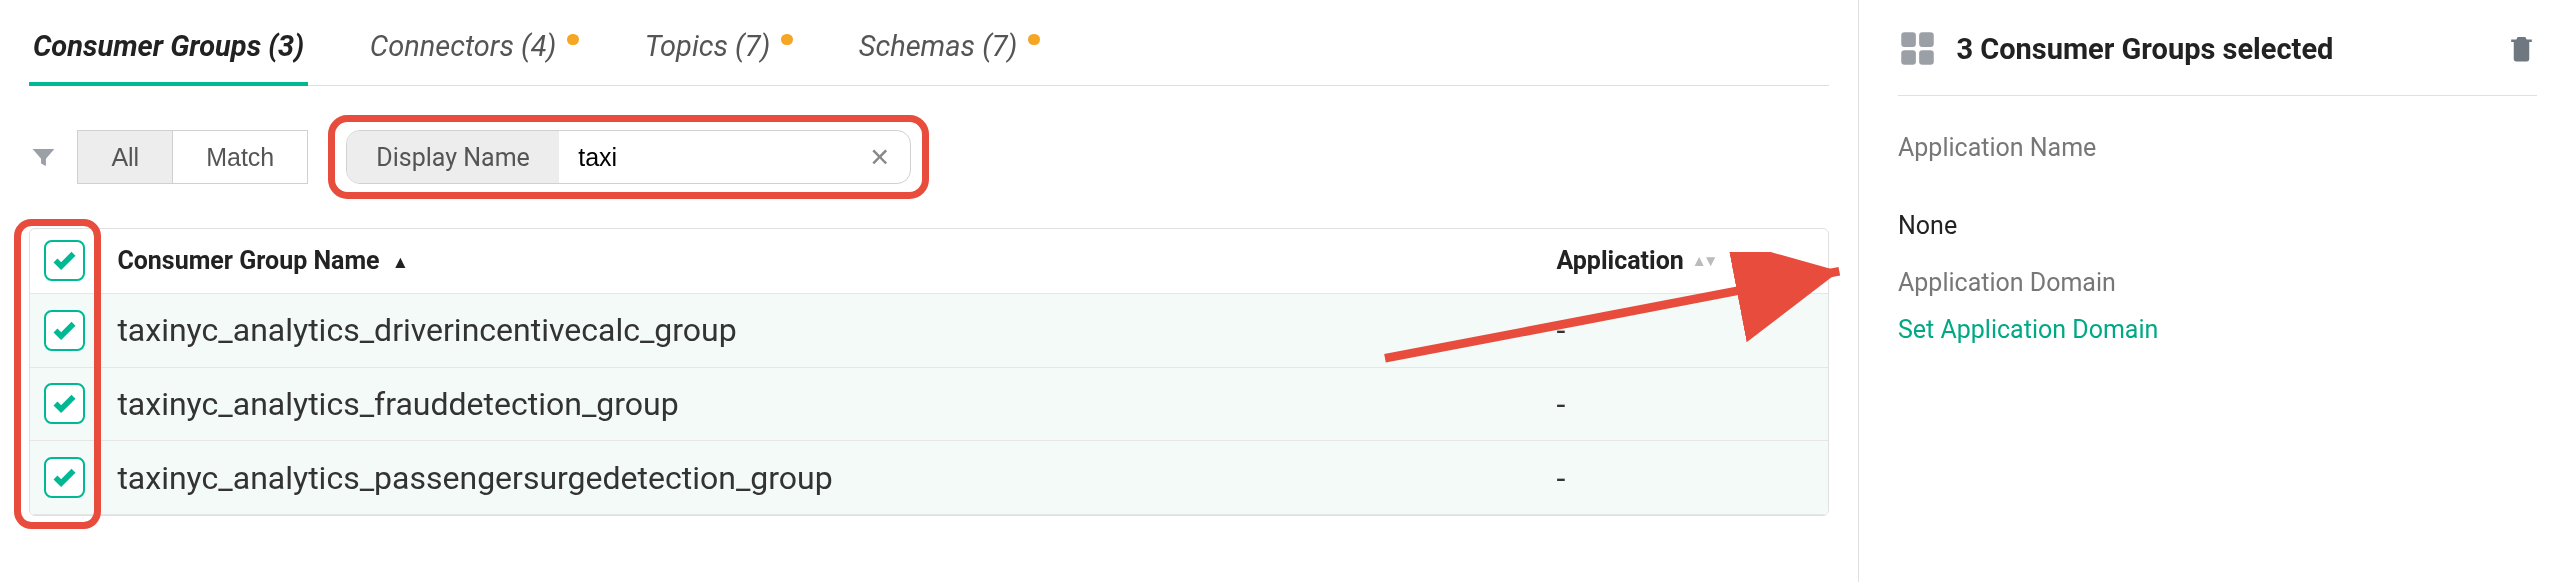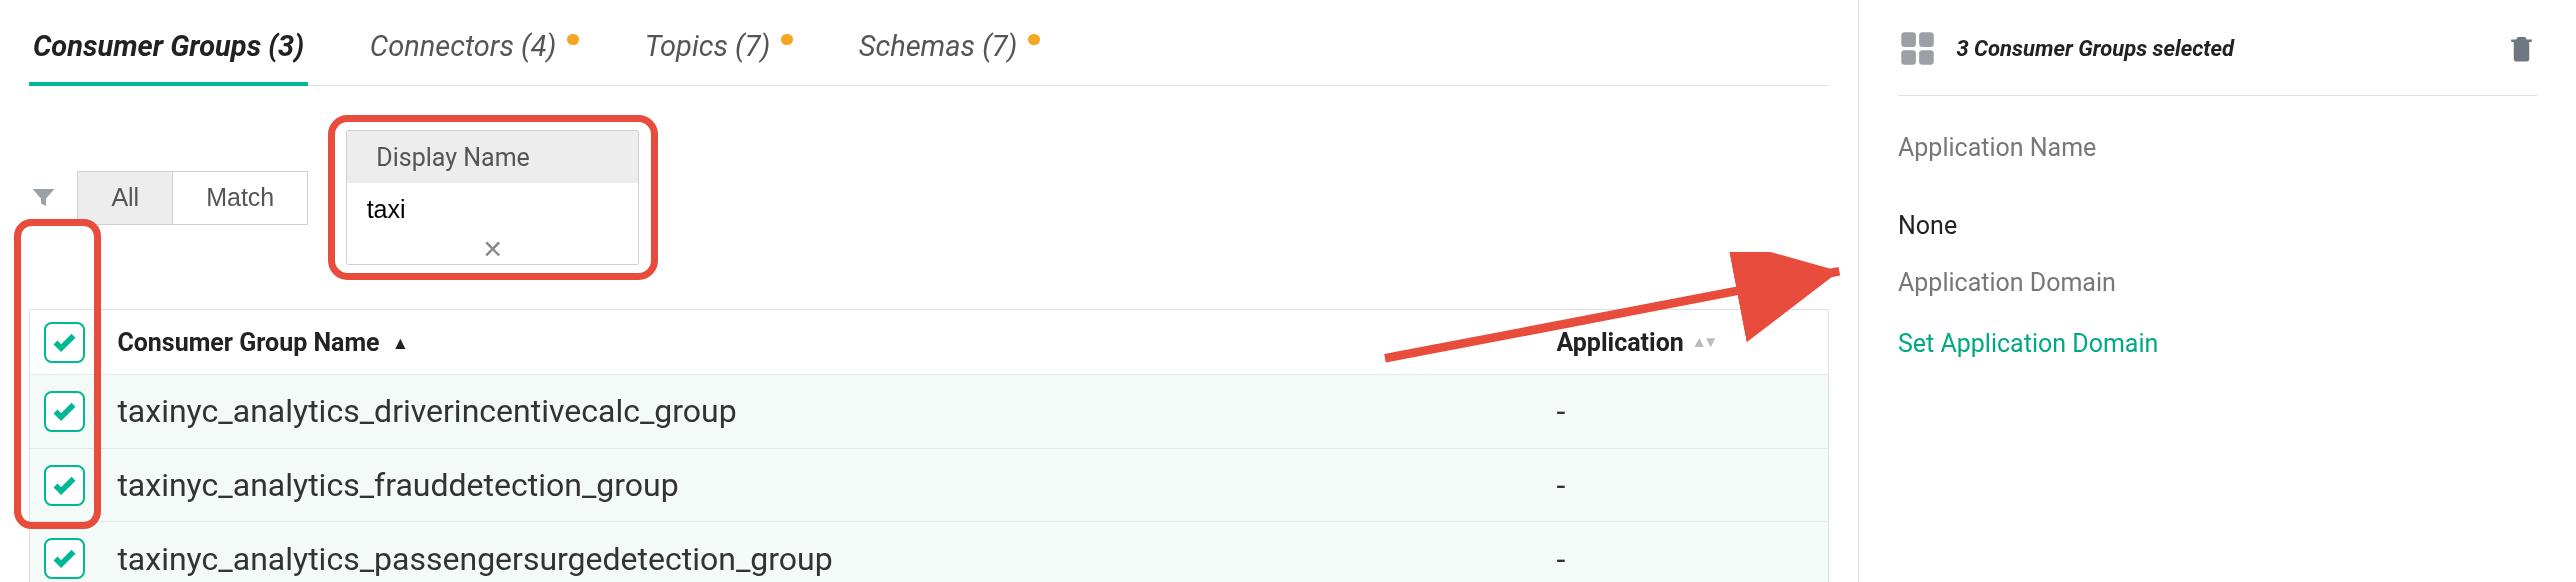--- a/index.html
+++ b/index.html
@@ -81,24 +81,23 @@
     color: #555;
     background: #fff;
     border: none;
     cursor: pointer;
   }
   .seg-btn + .seg-btn { border-left: 1px solid #d0d0d0; }
   .seg-btn.active { background: #ededed; }
   .search-group {
     display: flex;
     border: 1px solid #d0d0d0;
-    border-radius: 2px;
+    border-radius: 14px;
     overflow: hidden;
     align-items: stretch;
-    flex-direction: column;
   }
   .search-label {
     background: #ededed;
     padding: 11.6px 29px;
     font-size: 25px;
     color: #555;
     display: flex;
     align-items: center;
   }
   .search-input {
@@ -126,21 +125,21 @@
   }
   
   .hl-red {
     border: 7.7px solid #e74c3c;
     border-radius: 19.4px;
   }
   .hl-search { padding: 7.7px 11.6px; }
   
   .table {
     border: 1px solid #e0e0e0;
-    border-radius: 1px;
+    border-radius: 6px;
     overflow: hidden;
   }
   .thead, .trow {
     display: flex;
     align-items: center;
     border-bottom: 1px solid #e6e6e6;
   }
   .thead { font-weight: 700; font-size: 25px; color: #222; }
   .trow { font-size: 32px; color: #333; background: #f3faf7; }
   .trow:nth-child(odd) { background: #f3faf7; }
@@ -193,25 +192,25 @@
   .side-header {
     display: flex;
     align-items: center;
     gap: 19.4px;
     border-bottom: 1px solid #e0e0e0;
     padding-bottom: 27px;
     margin-bottom: 17.4px;
   }
   .grid-icon { width: 39px; height: 39px; }
   .grid-icon rect { fill: #9aa0a6; }
-  .side-title { font-size: 22px; font-weight: 700; color: #222; flex: 1; font-style: italic; }
+  .side-title { font-size: 29px; font-weight: 700; color: #222; flex: 1; }
   .trash { width: 31px; height: 31px; fill: #6f7780; cursor: pointer; }
   .side-label { font-size: 25px; color: #777; margin-top: 9.7px; }
   .side-value { font-size: 25px; color: #222; margin-bottom: 7.7px; margin-top: 40px; }
-  .side-link { font-size: 25px; color: #00a884; cursor: pointer; margin-top: 23px; }
+  .side-link { font-size: 25px; color: #00a884; cursor: pointer; margin-top: 9px; }
   
   .arrow-svg {
     position: absolute;
     left: 1375px;
     top: 252px;
     width: 484px;
     height: 116px;
     pointer-events: none;
   }
   .main { position: relative; }

